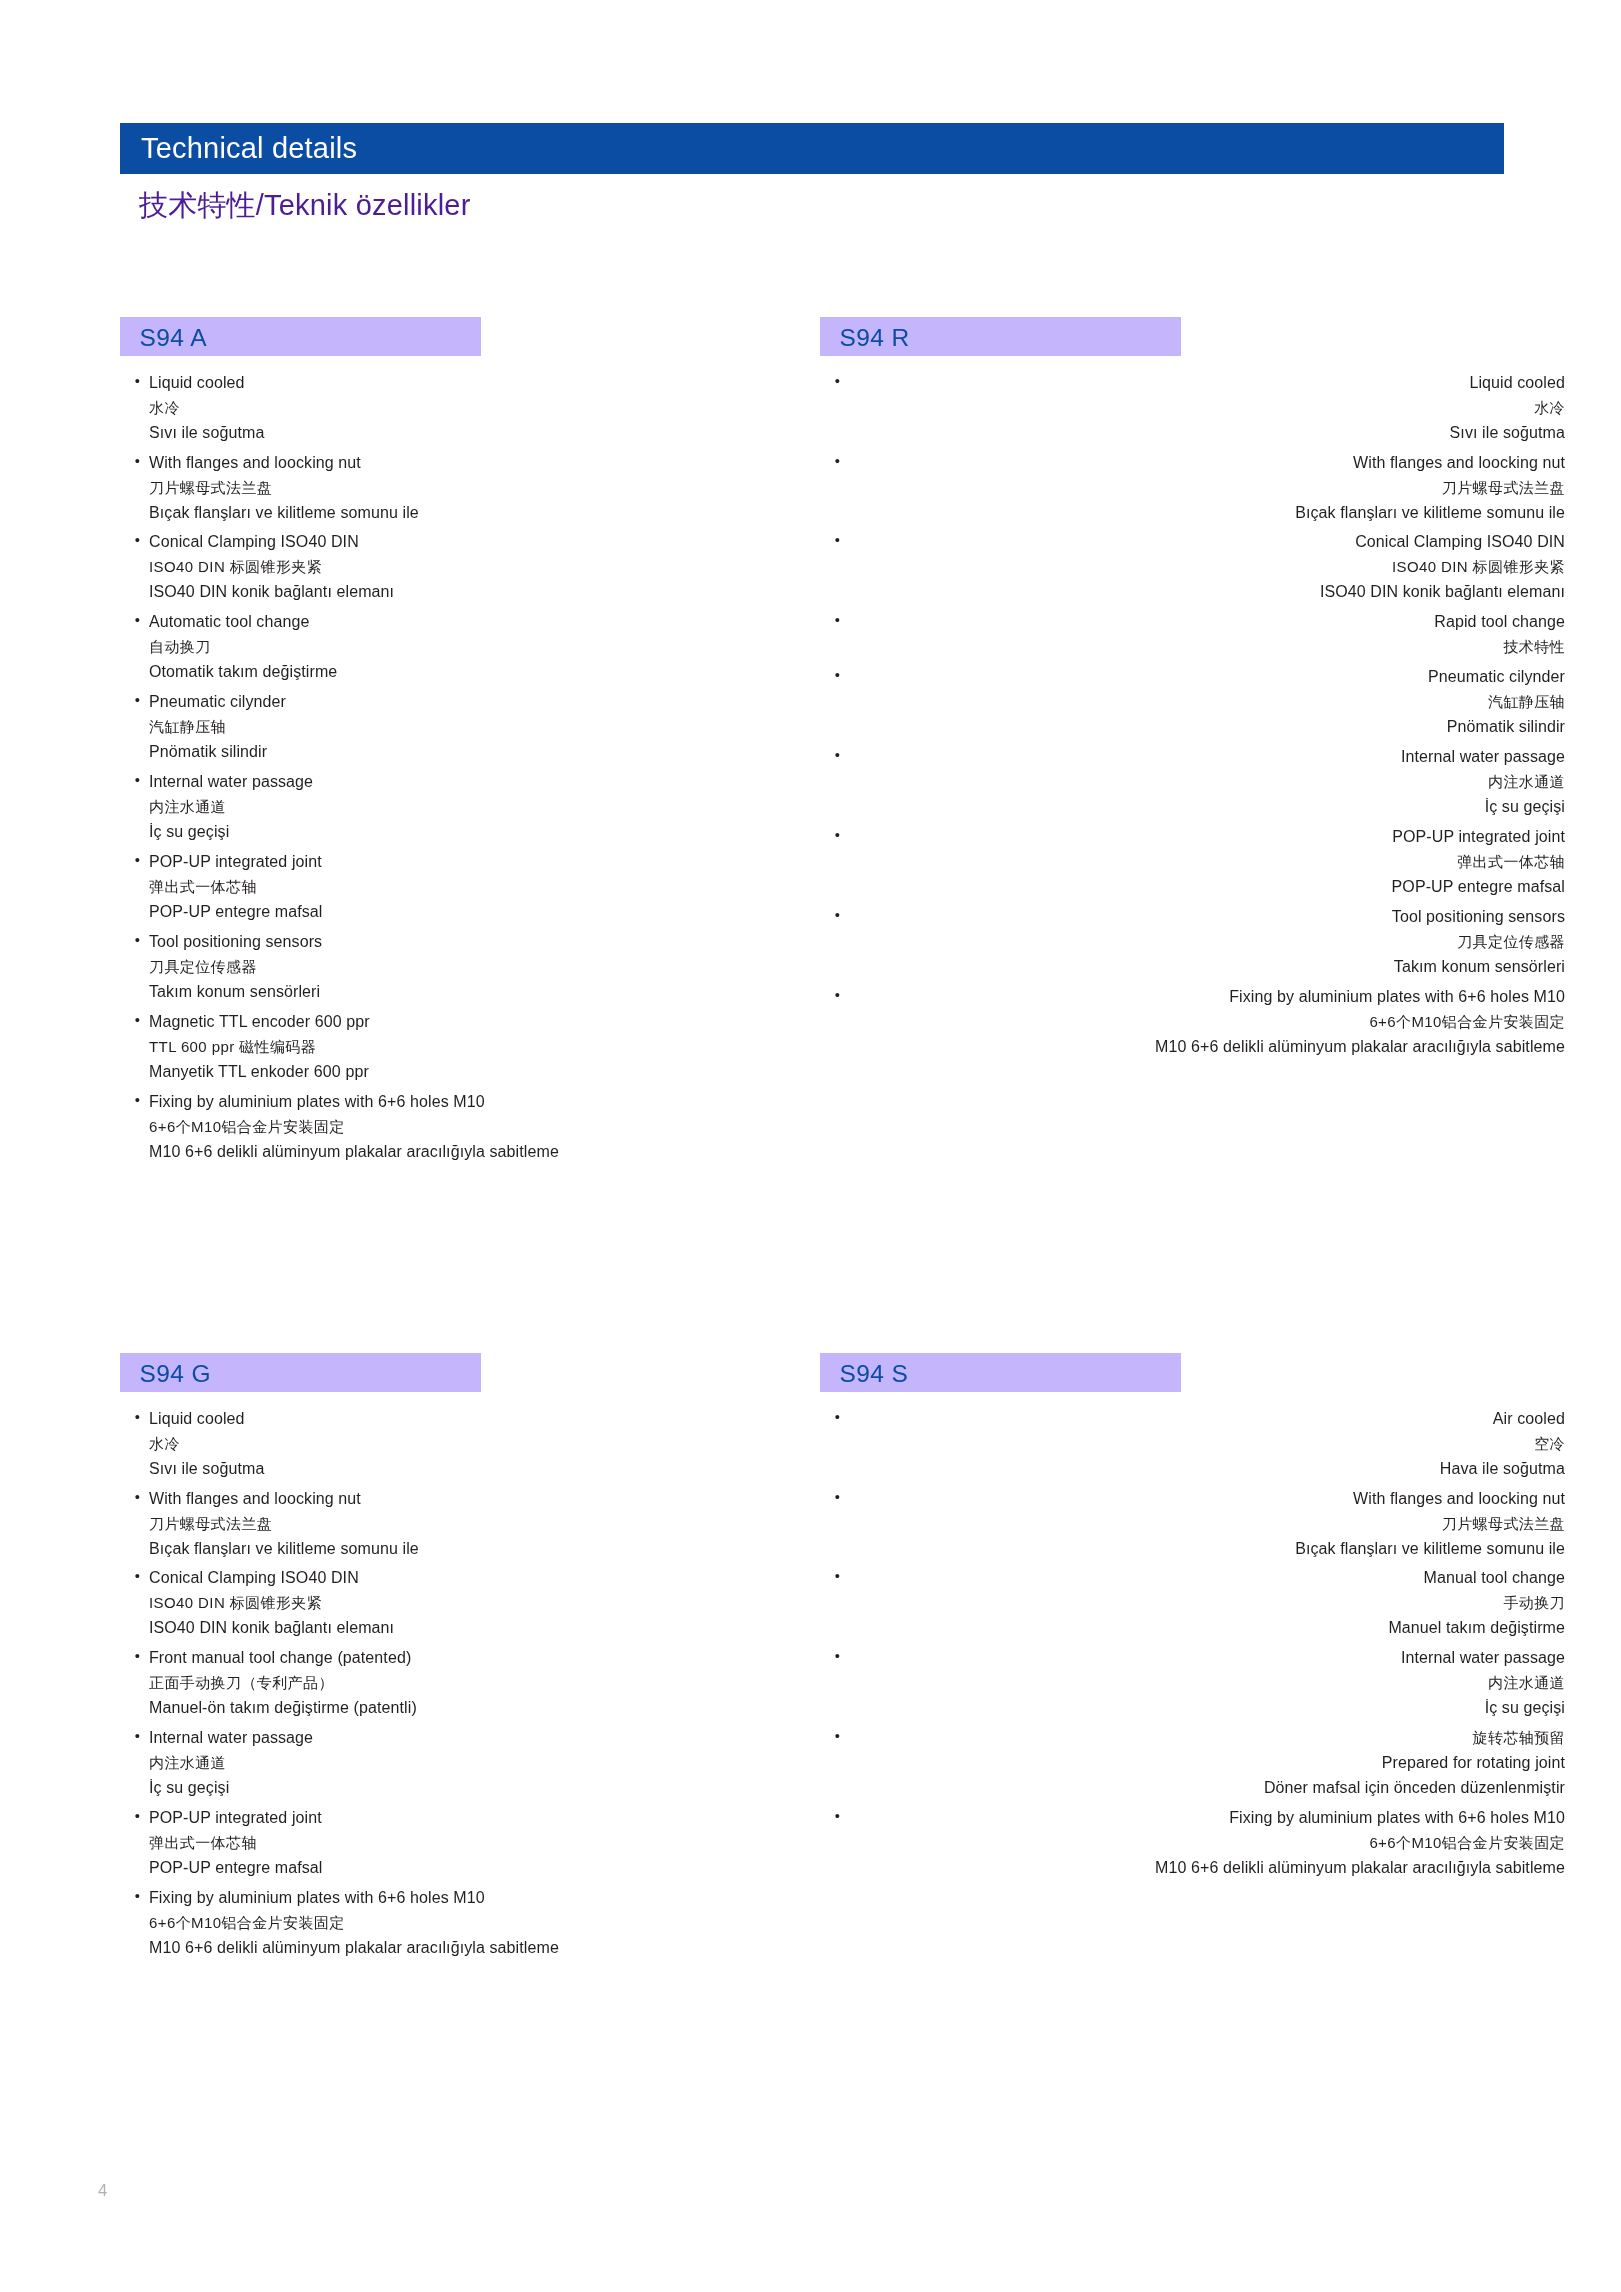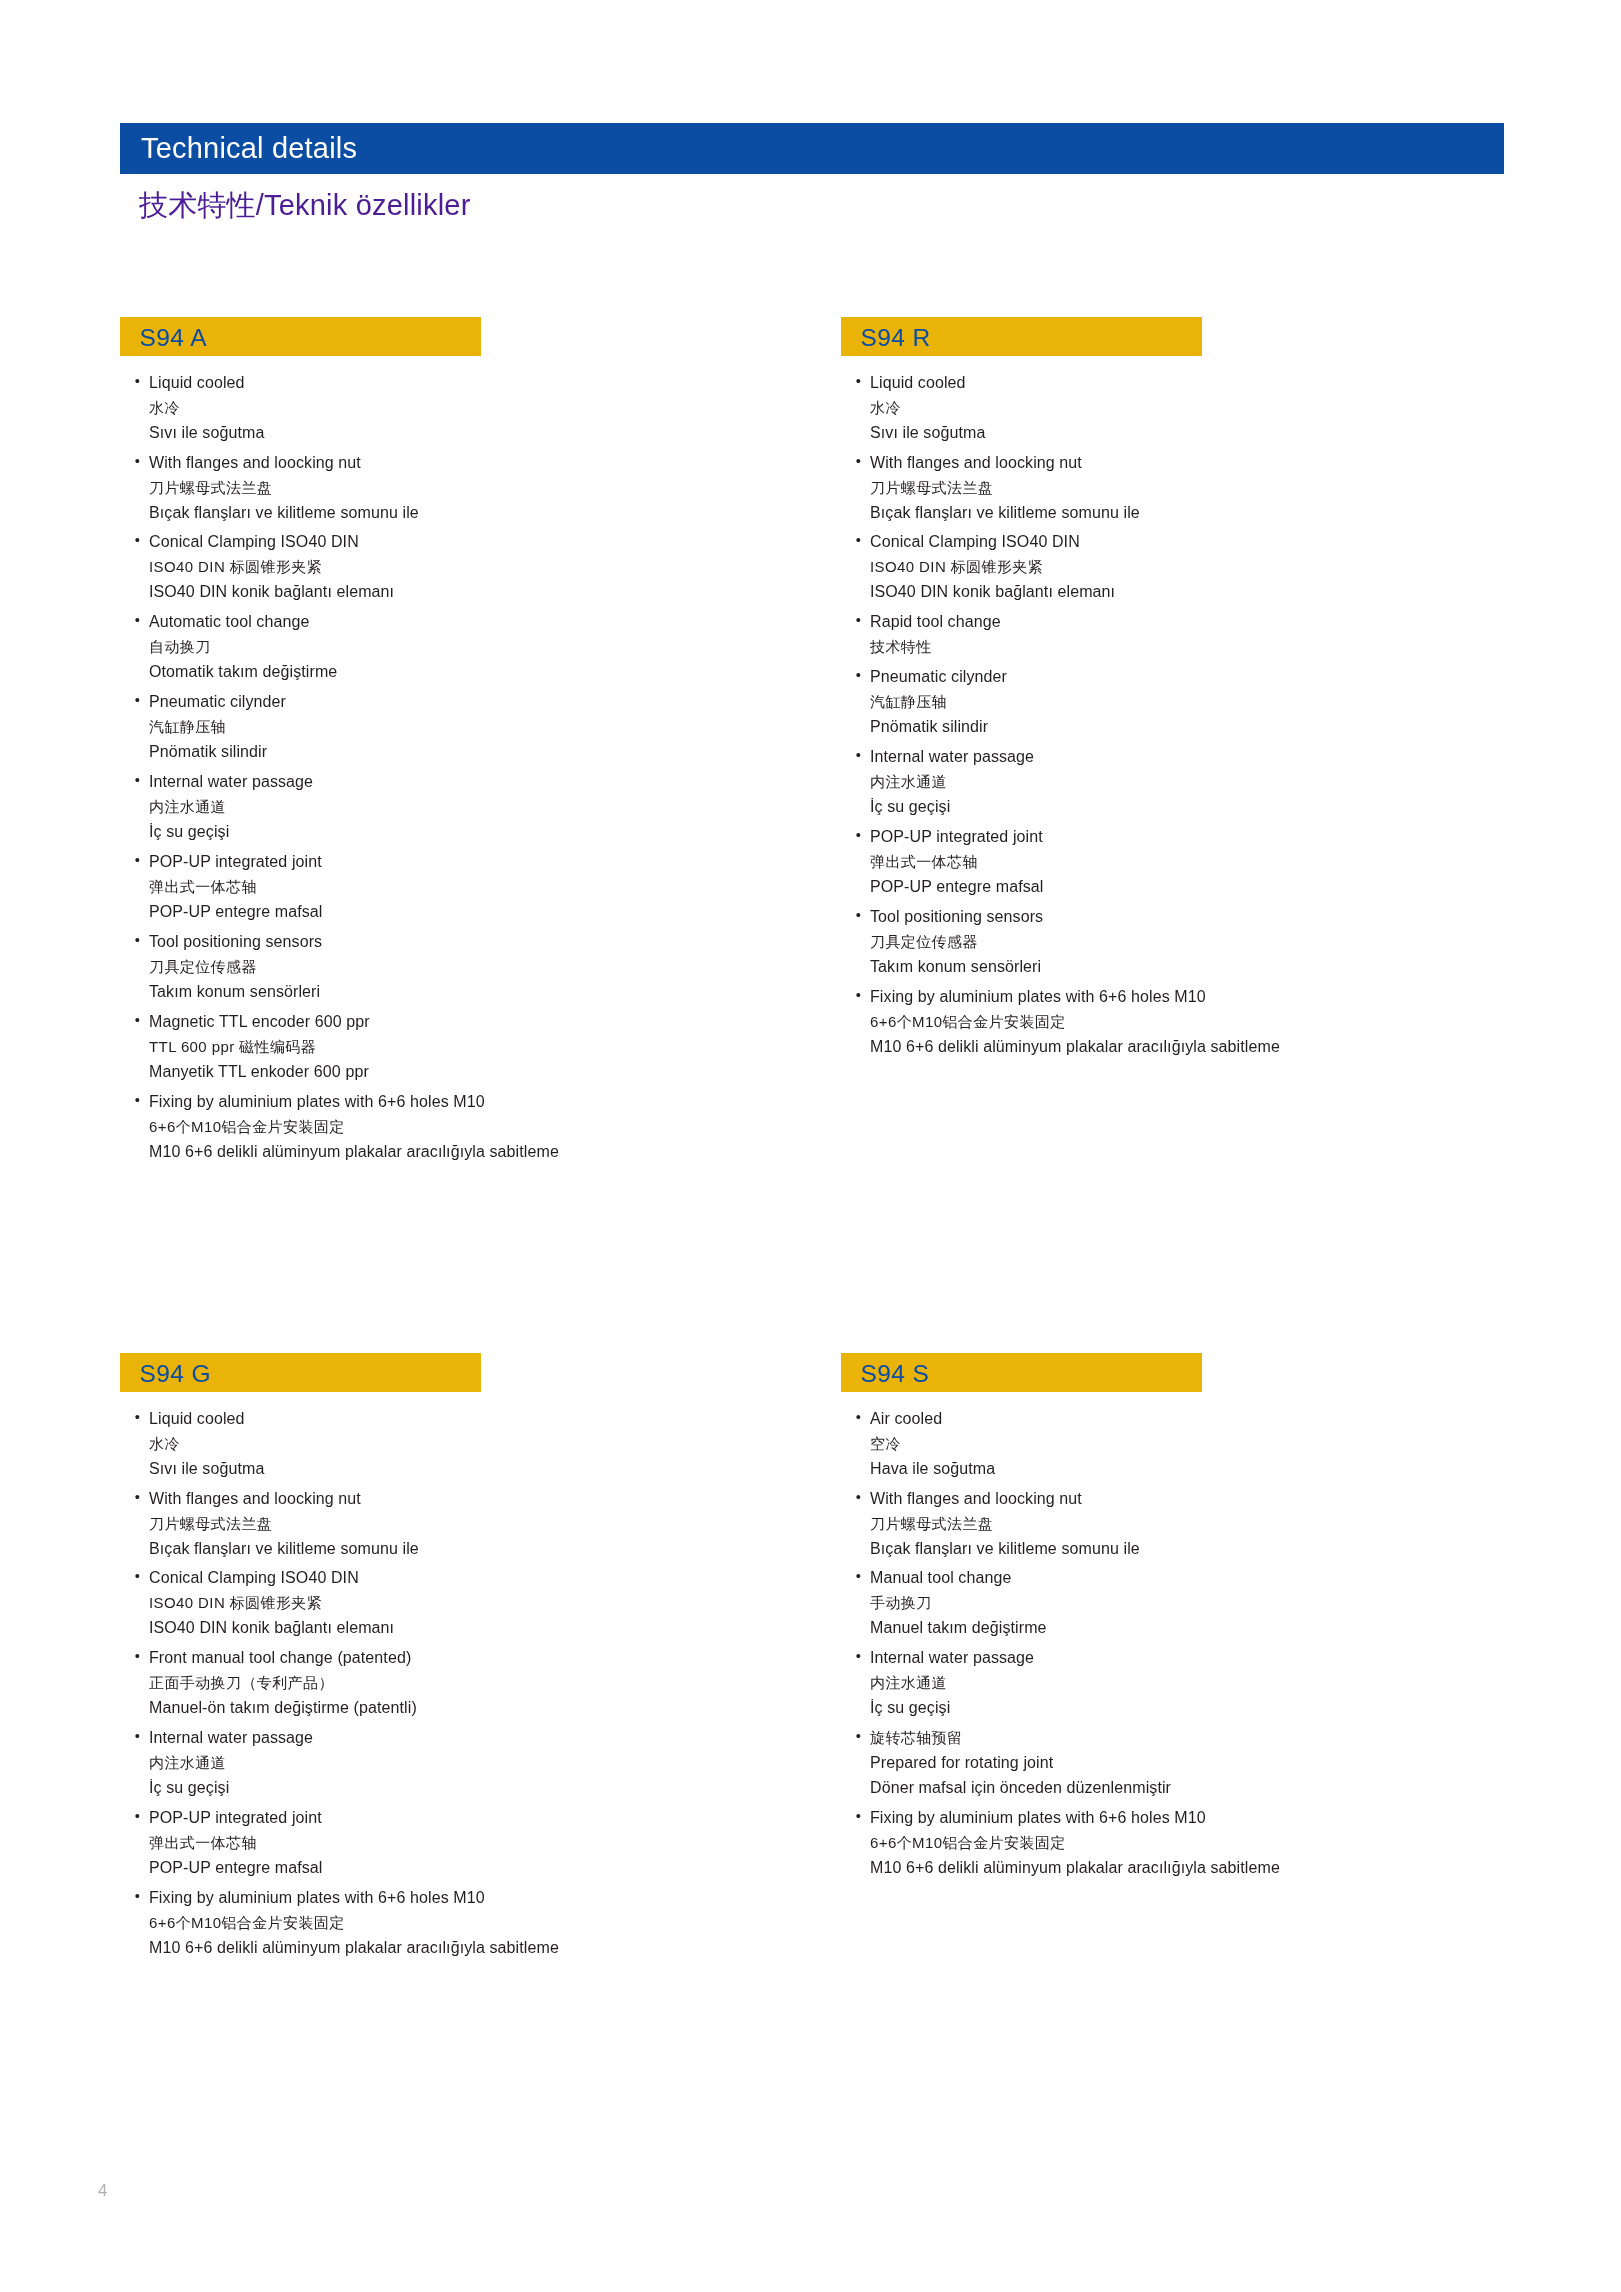--- a/index.html
+++ b/index.html
@@ -53,28 +53,28 @@
     line-height: 37px;
     white-space: nowrap;
   }
 
   
   .block {
     position: absolute;
     width: 361px;
   }
   .block.col-left  { left: 120px; }
-  .block.col-right { left: 841px; }
+  .block.col-right { left: 820px; text-align: right; }
   .block.row-top    { top: 317px; }
   .block.row-bottom { top: 1353px; }
 
   .block-head {
     width: 361px;
     height: 39px;
-    background: #eab308;
+    background: #c4b5fd;
     position: relative;
   }
   .block-head .label {
     position: absolute;
     left: 19.6px;
     top: 6.9px;
     font-size: 24.5px;
     color: #0b4da2;
     letter-spacing: 0.4px;
     white-space: nowrap;

